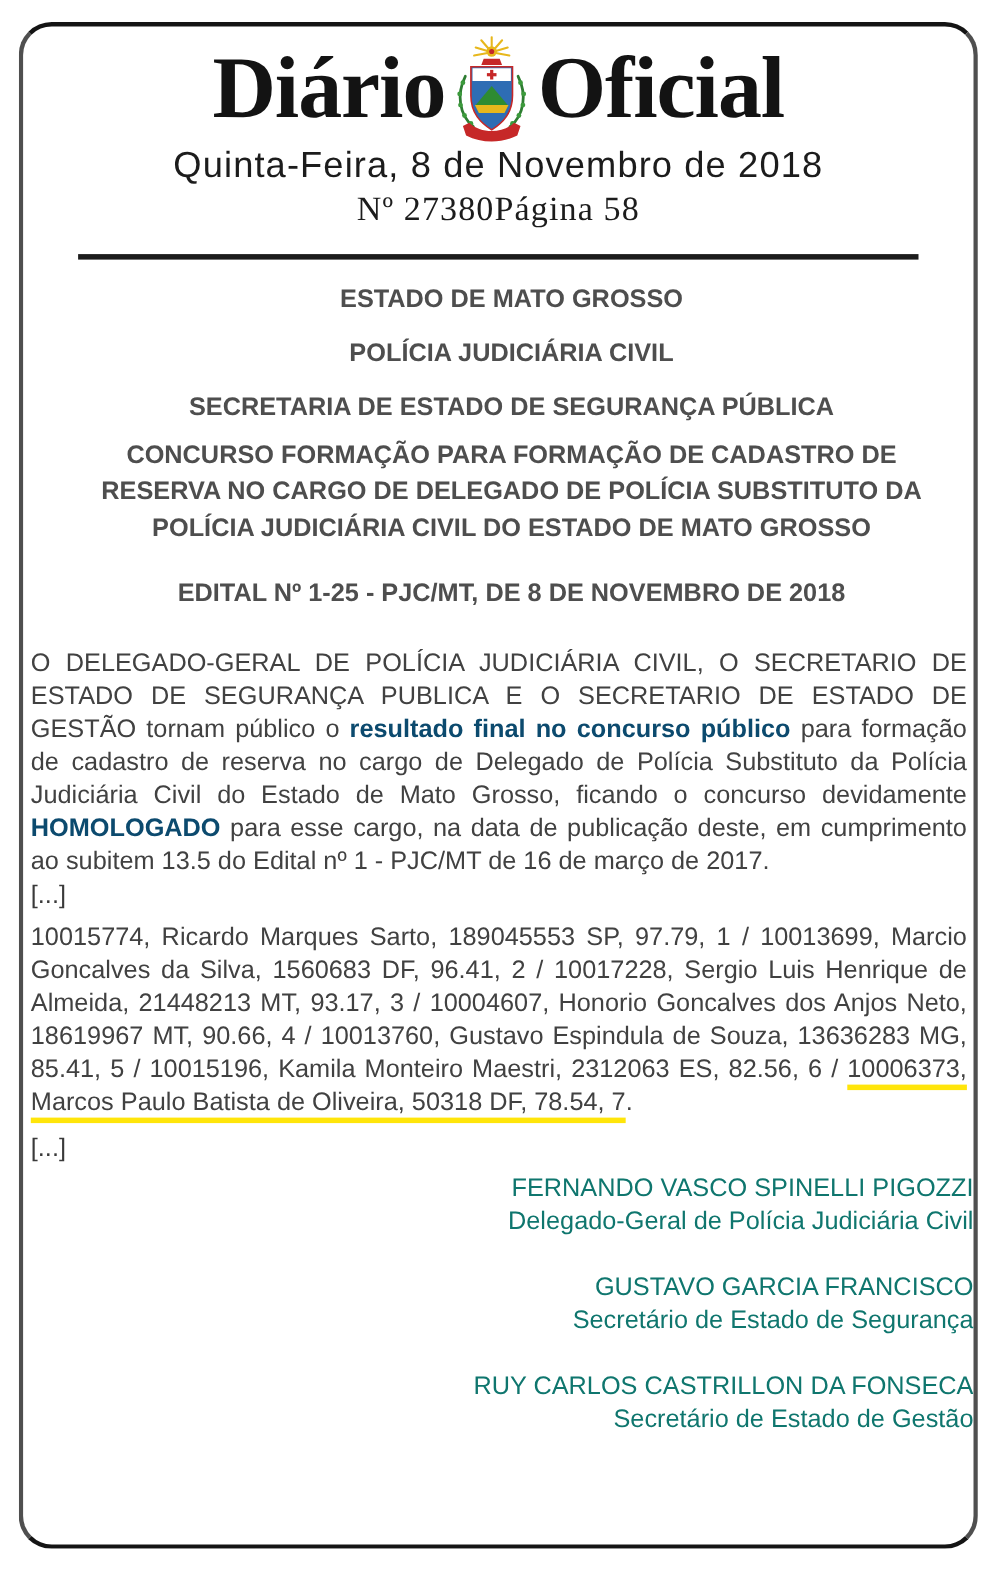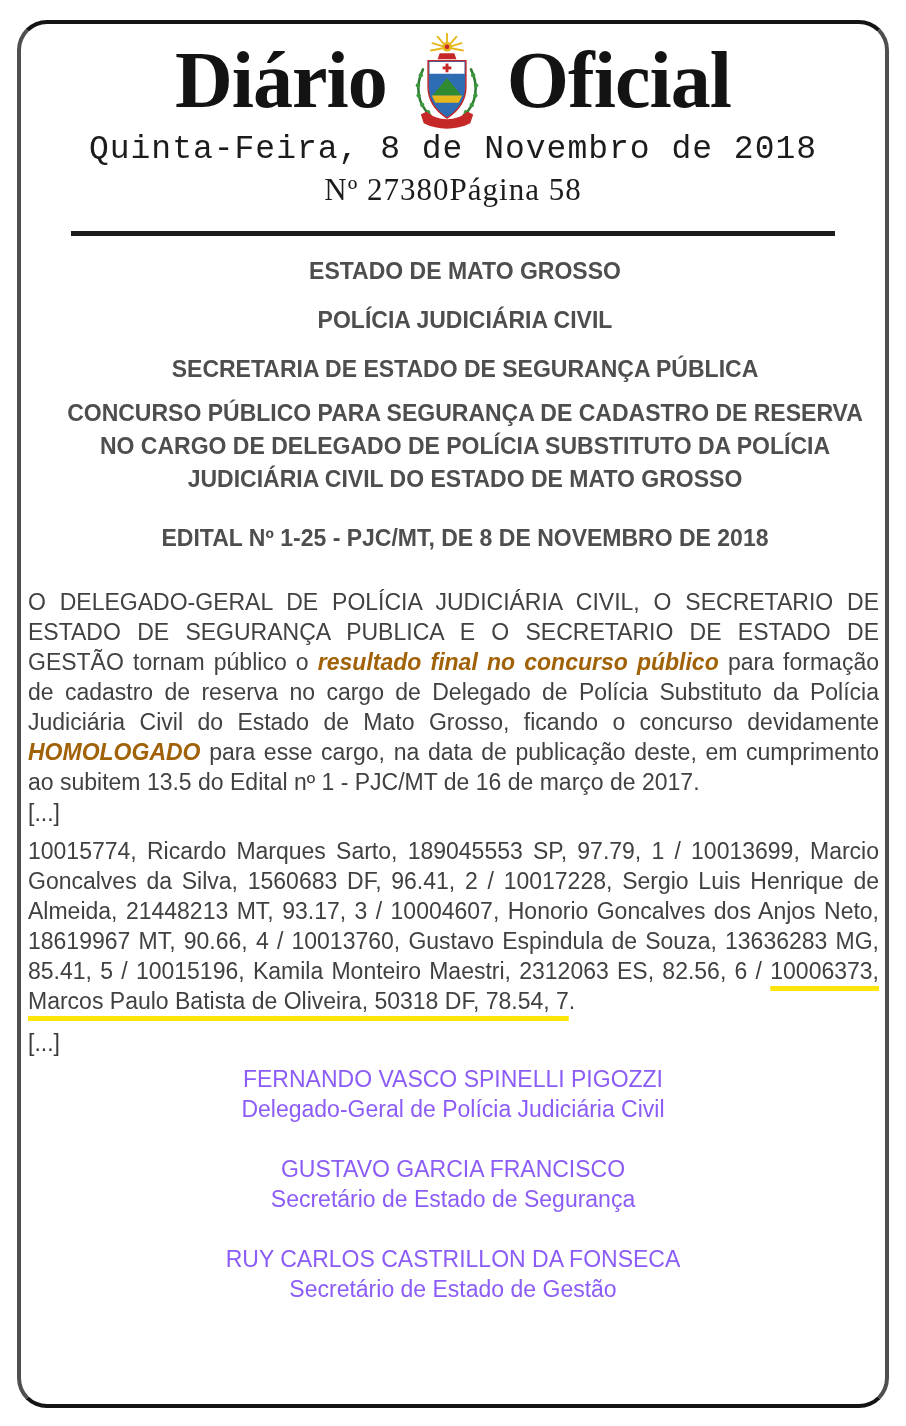--- a/index.html
+++ b/index.html
@@ -15,26 +15,25 @@
     border-left:4px solid #4f4f4f;border-right:4px solid #4f4f4f;
     border-radius:30px;background:#ffffff;overflow:hidden;
   }
   
   .masthead{
     display:flex;justify-content:center;align-items:center;
     margin-top:8px;height:96px;
     font-family:"Liberation Serif","DejaVu Serif",serif;
     font-weight:bold;font-size:80px;line-height:92px;color:#131313;
     letter-spacing:-1px;
-    gap:18px;
   }
   .arms{width:74px;height:96px;margin:2px 5px 0 5px;flex:0 0 auto;}
   .date-line{
     text-align:center;margin-top:2px;
-    font-family:Liberation Mono, monospace;
+    font-family:Liberation Sans, sans-serif;
     font-size:33px;line-height:40px;color:#1c1c1c;letter-spacing:1px;
   }
   .edition-row{
     display:flex;justify-content:center;margin-top:1px;
     font-family:"Liberation Serif","DejaVu Serif",serif;
     font-size:31px;line-height:38px;color:#1c1c1c;letter-spacing:1px;
   }
   .divider{width:764px;height:5px;background:#1c1c1c;margin:22px auto 0 auto;}
   
   .headings{text-align:center;color:#4e4e4e;font-weight:bold;padding-left:24px;}
@@ -44,32 +43,32 @@
   .h3{margin-top:16px;}
   .h4{margin-top:11px;max-width:806px;}
   .h5{margin-top:26px;}
   
   .article{padding:0 6px 0 7px;color:#414141;}
   .p-body{
     margin:0;font-size:23px;line-height:30px;text-align:justify;
   }
   .p-intro{margin-top:32px;}
   .p-results{margin-top:10px;}
-  .p-body b{font-weight:bold;color:#a16207;font-style:italic;}
+  .p-body b{font-weight:bold;color:#0c4a6e;}
   .ellipsis{margin:3px 0 0 0;font-size:23px;line-height:26px;text-align:left;color:#3a3a3a;}
   .ellipsis.bottom{margin-top:14px;}
   .hl{
     text-decoration:underline;
     text-decoration-color:#ffe50a;
     text-decoration-thickness:5px;
     text-underline-offset:7px;
     text-decoration-skip-ink:none;
   }
   
-  .signatures{text-align:center;color:#8b5cf6;}
+  .signatures{text-align:right;color:#0f766e;}
   .sig-block{margin-top:30px;}
   .sig-block.first{margin-top:8px;}
   .sig-name{font-size:23px;line-height:30px;}
   .sig-title{font-size:23px;line-height:30px;}
 </style>
 </head>
 <body>
 
 <div class="page">
 
@@ -130,21 +129,21 @@
     <span>Nº 27380</span>
     <span>Página 58</span>
   </div>
 
   <div class="divider"></div>
 
   <div class="headings">
     <div class="h-line h1">ESTADO DE MATO GROSSO</div>
     <div class="h-line h3">POLÍCIA JUDICIÁRIA CIVIL</div>
     <div class="h-line h2">SECRETARIA DE ESTADO DE SEGURANÇA PÚBLICA</div>
-    <div class="h-line h4">CONCURSO PÚBLICO PARA SEGURANÇA DE CADASTRO DE RESERVA NO CARGO DE DELEGADO DE POLÍCIA SUBSTITUTO DA POLÍCIA JUDICIÁRIA CIVIL DO ESTADO DE MATO GROSSO</div>
+    <div class="h-line h4">CONCURSO FORMAÇÃO PARA FORMAÇÃO DE CADASTRO DE RESERVA NO CARGO DE DELEGADO DE POLÍCIA SUBSTITUTO DA POLÍCIA JUDICIÁRIA CIVIL DO ESTADO DE MATO GROSSO</div>
     <div class="h-line h5">EDITAL Nº 1-25 - PJC/MT, DE 8 DE NOVEMBRO DE 2018</div>
   </div>
 
   <div class="article">
     <p class="p-body p-intro"><span>O DELEGADO-GERAL DE POLÍCIA JUDICIÁRIA CIVIL, O SECRETARIO DE ESTADO DE SEGURANÇA PUBLICA E O SECRETARIO DE ESTADO DE GESTÃO tornam público o </span><b>resultado final no concurso público</b><span> para formação de cadastro de reserva no cargo de Delegado de Polícia Substituto da Polícia Judiciária Civil do Estado de Mato Grosso, ficando o concurso devidamente </span><b>HOMOLOGADO</b><span> para esse cargo, na data de publicação deste, em cumprimento ao subitem 13.5 do Edital nº 1 - PJC/MT de 16 de março de 2017.</span></p>
 
     <p class="ellipsis">[...]</p>
 
     <p class="p-body p-results"><span>10015774, Ricardo Marques Sarto, 189045553 SP, 97.79, 1 / 10013699, Marcio Goncalves da Silva, 1560683 DF, 96.41, 2 / 10017228, Sergio Luis Henrique de Almeida, 21448213 MT, 93.17, 3 / 10004607, Honorio Goncalves dos Anjos Neto, 18619967 MT, 90.66, 4 / 10013760, Gustavo Espindula de Souza, 13636283 MG, 85.41, 5 / 10015196, Kamila Monteiro Maestri, 2312063 ES, 82.56, 6 / </span><span class="hl">10006373, Marcos Paulo Batista de Oliveira, 50318 DF, 78.54, 7</span><span>.</span></p>
 

